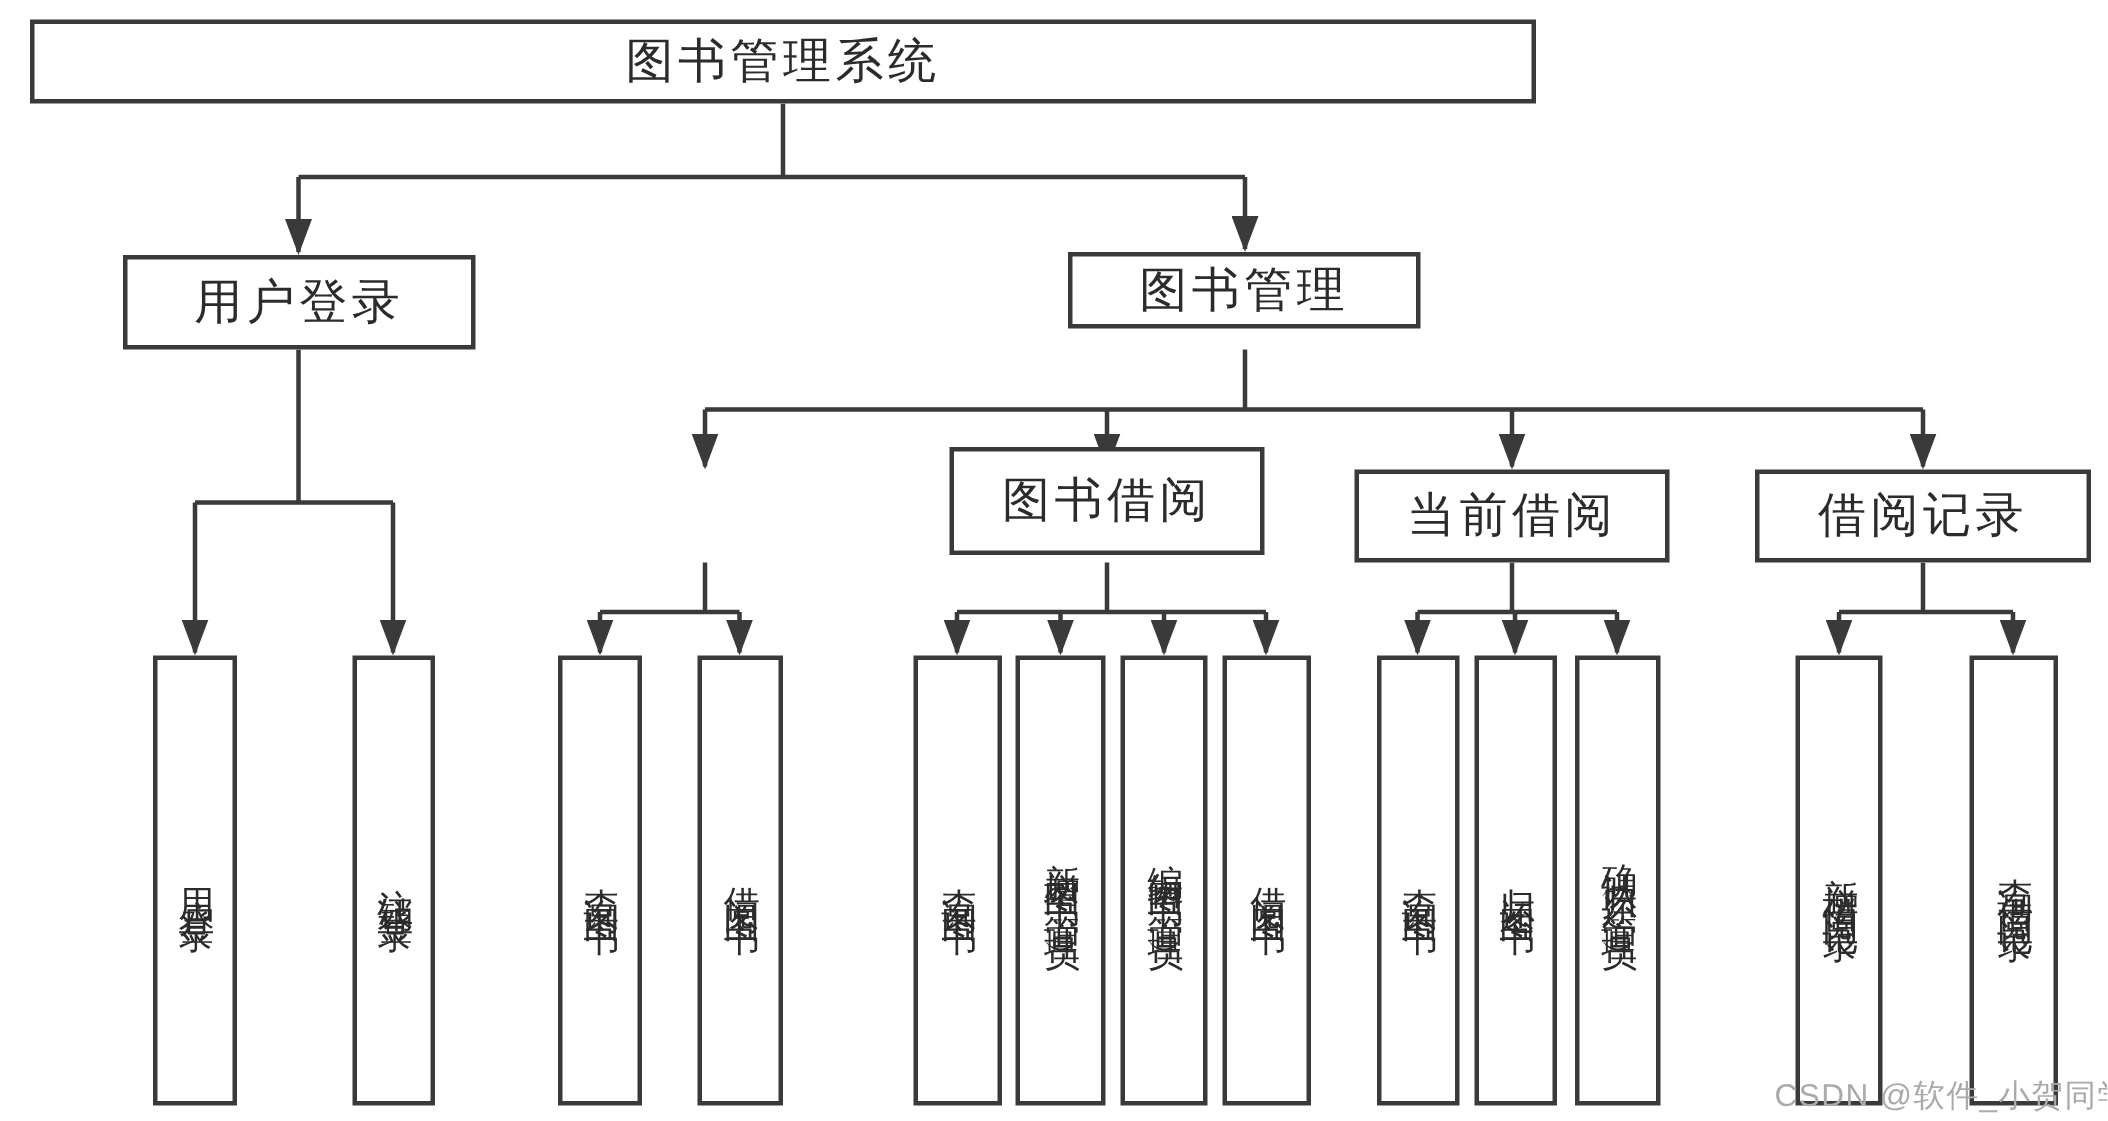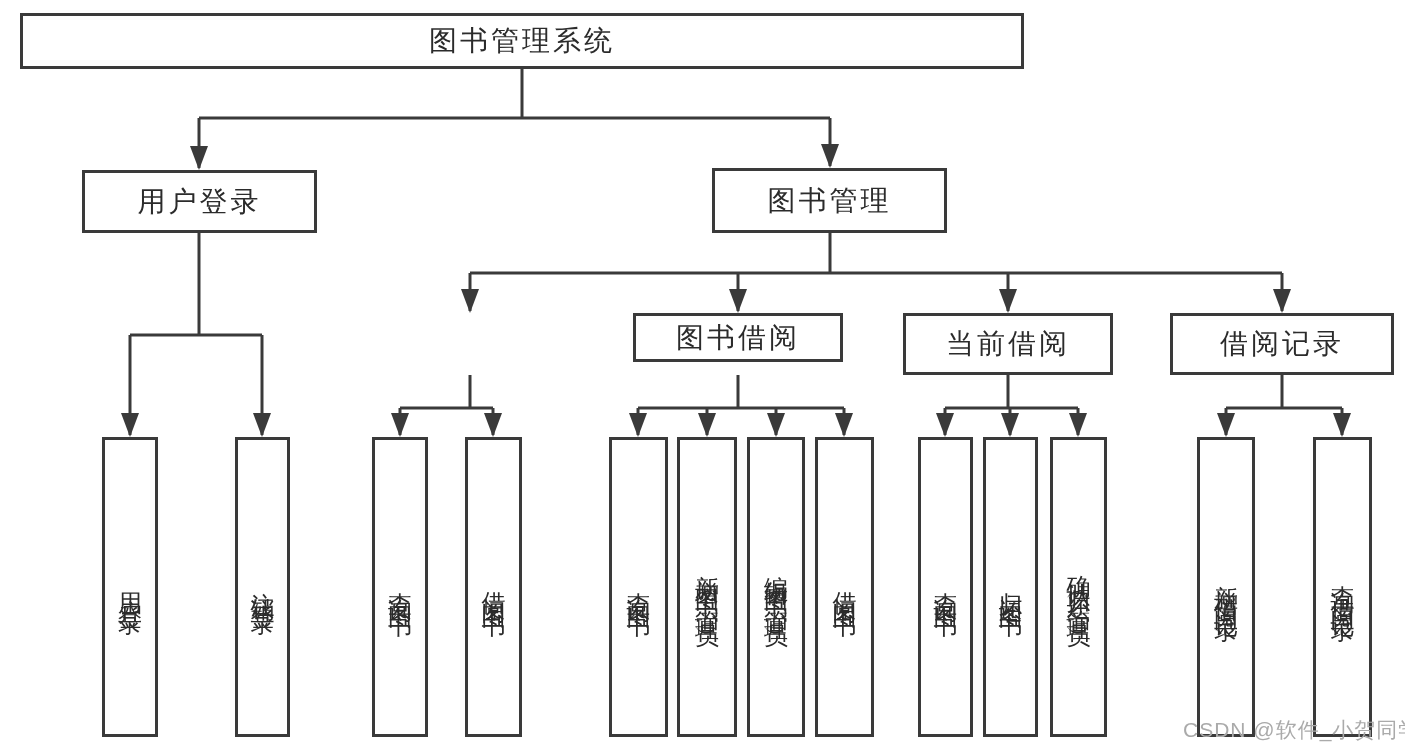--- a/index.html
+++ b/index.html
@@ -24,21 +24,21 @@
   }
   .node {
     position: absolute;
     box-sizing: border-box;
     border: 3px solid #3a3a3a;
     background: #ffffff;
     display: flex;
     align-items: center;
     justify-content: center;
     color: #2b2b2b;
-    font-size: 28px;
+    font-size: 32px;
     letter-spacing: 3px;
     white-space: nowrap;
     z-index: 2;
   }
   .leaf {
     position: absolute;
     box-sizing: border-box;
     border: 3px solid #3a3a3a;
     background: #ffffff;
     display: flex;
@@ -110,23 +110,23 @@
 
       <path d="M1282 375 V408 M1226 408 H1342"></path>
       <path d="M1226 408 V435" marker-end="url(#ah)"></path>
       <path d="M1342 408 V435" marker-end="url(#ah)"></path>
     </g>
   </svg>
 
   <div class="node" style="left:20px; top:13px; width:1004px; height:56px;">图书管理系统</div>
 
   <div class="node" style="left:82px; top:170px; width:235px; height:63px;">用户登录</div>
-  <div class="node" style="left:712px; top:168px; width:235px; height:65px;">图书管理</div>
+  <div class="node" style="left:712px; top:168px; width:235px; height:51px;">图书管理</div>
 
-  <div class="node" style="left:633px; top:313px; width:210px; height:49px;">图书借阅</div>
+  <div class="node" style="left:633px; top:298px; width:210px; height:72px;">图书借阅</div>
   <div class="node" style="left:1170px; top:313px; width:224px; height:62px;">借阅记录</div>
   <div class="node" style="left:903px; top:313px; width:210px; height:62px;">当前借阅</div>
 
   <div class="leaf" style="left:102px; top:437px; width:56px; height:300px;">
     <span class="vtext">用户登录</span>
   </div>
   <div class="leaf" style="left:235px; top:437px; width:55px; height:300px;">
     <span class="vtext">注销登录</span>
   </div>
 

